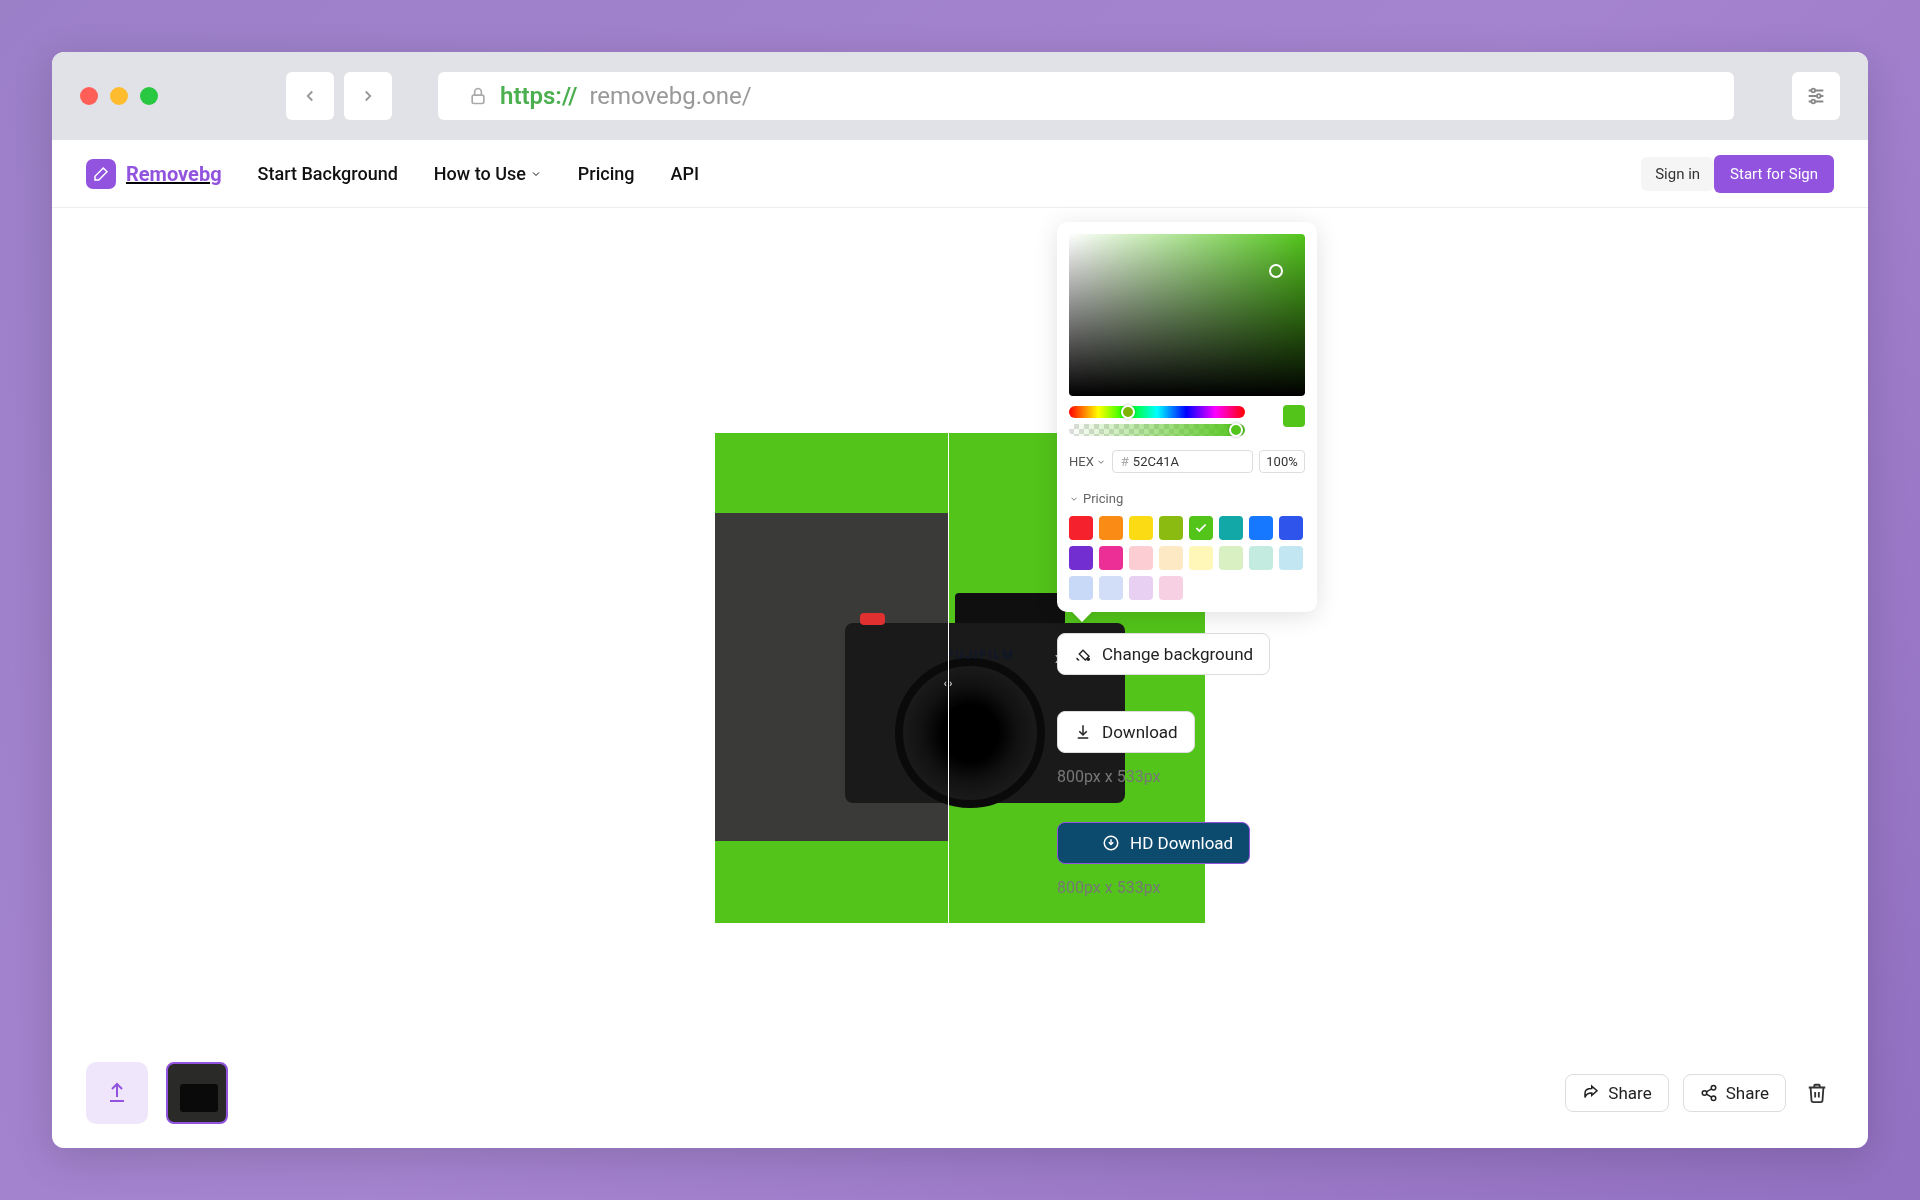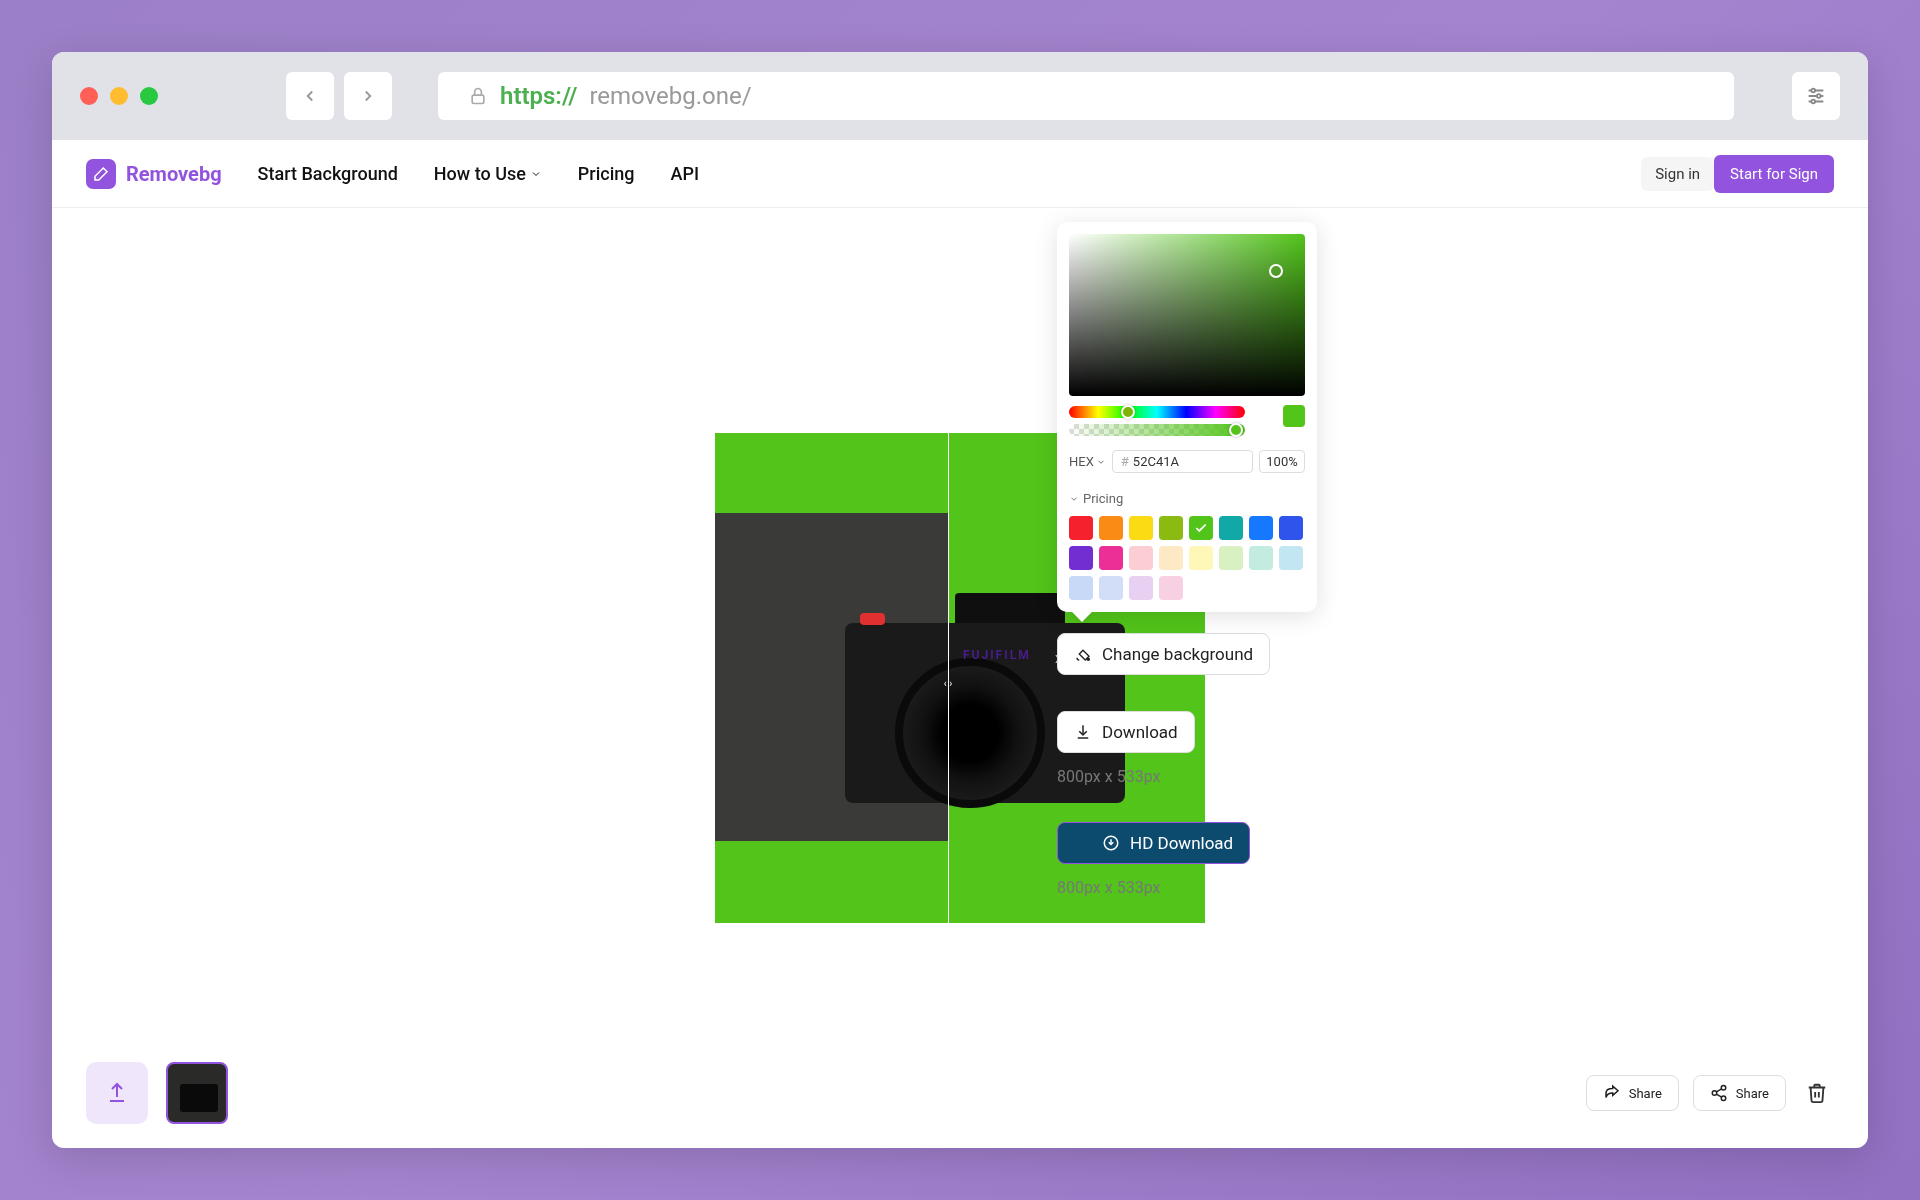--- a/index.html
+++ b/index.html
@@ -13,37 +13,37 @@
 .tl-green { background: #28c840; }
 .nav-buttons { display: flex; gap: 10px; margin-left: 110px; }
 .nav-btn { width: 48px; height: 48px; background: #fff; border-radius: 6px; display: flex; align-items: center; justify-content: center; color: #999; cursor: pointer; }
 .address-bar { flex: 1; background: #fff; border-radius: 6px; height: 48px; display: flex; align-items: center; padding: 0 30px; margin-left: 28px; gap: 12px; font-family: 'Courier New', monospace; font-size: 24px; }
 .lock-icon-el { color: #aaa; }
 .url-protocol { color: #4caf50; font-weight: 600; }
 .url-rest { color: #999; }
 .settings-btn { width: 48px; height: 48px; background: #fff; border-radius: 6px; display: flex; align-items: center; justify-content: center; color: #888; cursor: pointer; margin-left: 40px; }
 
 .app-header { height: 68px; border-bottom: 1px solid #eee; display: flex; align-items: center; padding: 0 34px; gap: 36px; }
-.logo-area { display: flex; align-items: center; gap: 10px; }
+.logo-area { display: flex; align-items: center; gap: 10px; text-decoration: underline; }
 .logo-icon { width: 30px; height: 30px; background: #9254de; border-radius: 7px; display: flex; align-items: center; justify-content: center; color: #fff; }
 .logo-text { color: #9254de; font-weight: 700; font-size: 20px; }
 .nav-link { font-size: 18px; color: #111; font-weight: 500; cursor: pointer; display: flex; align-items: center; gap: 4px; }
 .header-right { margin-left: auto; display: flex; gap: 0; align-items: center; }
 .btn-signin { background: #f5f5f5; border: none; padding: 8px 14px; border-radius: 6px; font-size: 15px; color: #333; cursor: pointer; }
 .btn-start { background: #9254de; color: #fff; border: none; padding: 10px 16px; border-radius: 6px; font-size: 15px; cursor: pointer; }
 
 .main-area { flex: 1; position: relative; display: flex; }
 .canvas-area { flex: 1; display: flex; align-items: center; justify-content: center; }
 .image-preview { width: 490px; height: 490px; position: relative; background: #52c41a; }
 .image-left-half { position: absolute; left: 0; top: 80px; width: 233px; height: 328px; background: #3a3a38; }
 .camera-body { position: absolute; left: 130px; top: 190px; width: 280px; height: 180px; background: #1a1a1a; border-radius: 8px; }
 .camera-top { position: absolute; left: 240px; top: 160px; width: 110px; height: 40px; background: #0f0f0f; border-radius: 4px 8px 0 0; }
 .camera-dial { position: absolute; left: 145px; top: 180px; width: 25px; height: 12px; background: #e03030; border-radius: 4px; }
 .camera-lens { position: absolute; left: 180px; top: 225px; width: 150px; height: 150px; background: radial-gradient(circle, #000 30%, #111 50%, #1a1a1a 70%); border-radius: 50%; border: 8px solid #0a0a0a; }
-.camera-brand { position: absolute; left: 248px; top: 215px; color: #4c1d95; font-size: 12px; letter-spacing: 2px; font-weight: 600; }
+.camera-brand { position: absolute; left: 232px; top: 215px; color: #0f172a; font-size: 12px; letter-spacing: 2px; font-weight: 600; }
 .camera-model { position: absolute; left: 340px; top: 220px; color: #ccc; font-size: 11px; }
 .slider-line { position: absolute; left: 233px; top: 0; width: 1px; height: 100%; background: #fff; }
 .slider-handle { position: absolute; left: 222px; top: 240px; width: 22px; height: 20px; display: flex; align-items: center; justify-content: center; color: #fff; font-size: 10px; }
 
 .color-panel { position: absolute; left: 1005px; top: 14px; width: 260px; background: #fff; border-radius: 10px; box-shadow: 0 4px 24px rgba(0,0,0,0.12); padding: 12px; z-index: 10; }
 .color-gradient { width: 100%; height: 162px; border-radius: 4px; background: linear-gradient(to bottom, transparent 0%, #000 100%), linear-gradient(to right, #fff 0%, #52c41a 100%); position: relative; }
 .color-cursor { position: absolute; right: 22px; top: 30px; width: 14px; height: 14px; border: 2px solid #fff; border-radius: 50%; }
 .hue-slider { height: 12px; margin-top: 10px; border-radius: 6px; background: linear-gradient(to right, #f00, #ff0, #0f0, #0ff, #00f, #f0f, #f00); position: relative; width: calc(100% - 30px); }
 .hue-row { display: flex; align-items: center; gap: 8px; }
 .hue-handle { position: absolute; left: 52px; top: -1px; width: 14px; height: 14px; background: #7cb305; border: 2px solid #fff; border-radius: 50%; box-shadow: 0 0 3px rgba(0,0,0,0.3); }
@@ -64,21 +64,21 @@
 .side-actions { position: absolute; left: 1005px; top: 425px; display: flex; flex-direction: column; gap: 14px; }
 .action-btn { display: inline-flex; align-items: center; gap: 10px; padding: 10px 16px; border: 1px solid #ddd; border-radius: 8px; background: #fff; font-size: 17px; color: #222; cursor: pointer; width: fit-content; }
 .action-btn.purple { background: #0c4a6e; color: #fff; border-color: #9254de; padding-left: 44px; }
 .dim-text { font-size: 16px; color: #777; }
 
 .bottom-bar { position: absolute; bottom: 0; left: 0; right: 0; height: 110px; display: flex; align-items: center; padding: 0 34px; }
 .upload-thumb { width: 62px; height: 62px; background: #f0e6fc; border-radius: 10px; display: flex; align-items: center; justify-content: center; color: #9254de; cursor: pointer; }
 .image-thumb { width: 62px; height: 62px; margin-left: 18px; border: 2px solid #9254de; border-radius: 8px; background: #2a2a28; cursor: pointer; position: relative; overflow: hidden; }
 .image-thumb::after { content: ''; position: absolute; left: 12px; top: 20px; width: 38px; height: 28px; background: #0a0a0a; border-radius: 3px; }
 .bottom-right { margin-left: auto; display: flex; gap: 14px; align-items: center; }
-.share-btn { display: flex; align-items: center; gap: 8px; padding: 8px 16px; border: 1px solid #ddd; border-radius: 8px; background: #fff; font-size: 13px; color: #222; cursor: pointer; }
+.share-btn { display: flex; align-items: center; gap: 8px; padding: 8px 16px; border: 1px solid #ddd; border-radius: 8px; background: #fff; font-size: 17px; color: #222; cursor: pointer; }
 .delete-btn { cursor: pointer; color: #333; padding: 6px; }
 svg { display: block; }
 </style>
 </head>
 <body>
 
 <div class="browser-window">
 
   <div class="browser-chrome">
     <div class="traffic-lights">

